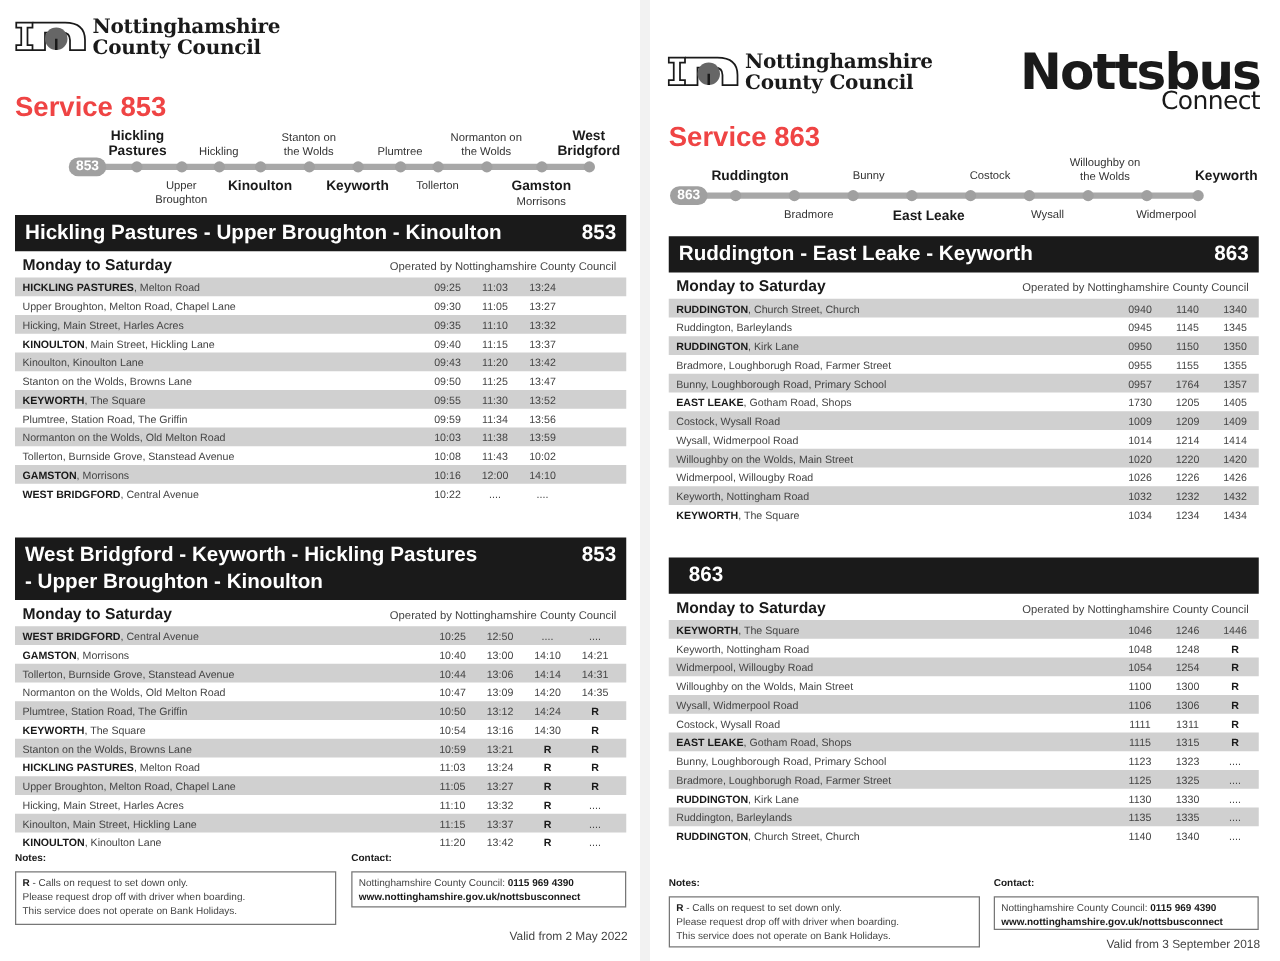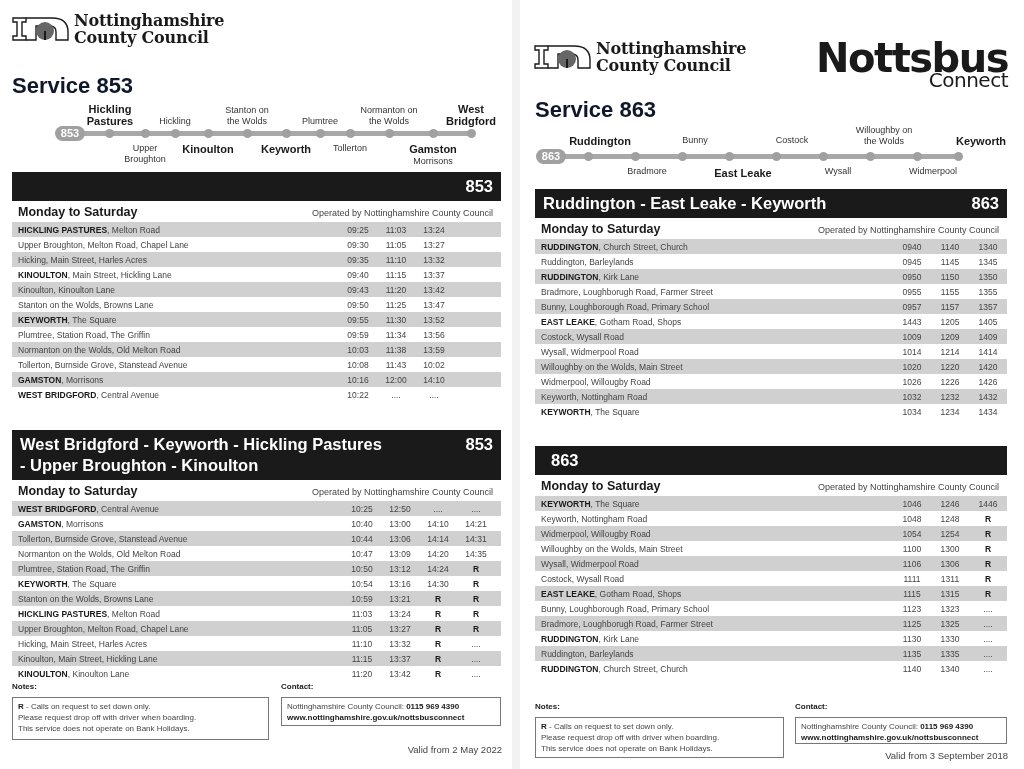--- a/index.html
+++ b/index.html
@@ -17,21 +17,21 @@
   .ncc-text { font-family: "DejaVu Serif", serif; font-weight: bold; font-size: 16px; line-height: 17px; margin-left: 4px; color: #1a1a1a; letter-spacing: -0.2px; }
 
   .nb-logo-left { position: absolute; left: 320px; top: 24px; font-size: 23px; letter-spacing: -0.5px; }
   .nb-logo-left .nb1 { color: #333; }
   .nb-logo-left .nb2 { color: #666; font-weight: bold; }
 
   .nb-logo-right { position: absolute; right: 16px; top: 38px; text-align: right; }
   .nb-logo-right .nb-big { font-family: "DejaVu Sans", sans-serif; font-weight: bold; font-size: 40px; line-height: 40px; letter-spacing: -1.5px; color: #1a1a1a; }
   .nb-logo-right .nb-small { font-family: "DejaVu Sans", sans-serif; font-size: 20px; line-height: 16px; color: #1a1a1a; margin-top: -6px; letter-spacing: -0.5px; }
 
-  .service-title { position: absolute; font-weight: bold; font-size: 22px; color: #0f172a; }
+  .service-title { position: absolute; font-weight: bold; font-size: 22px; color: #ef4444; }
 
   
   .route { position: absolute; }
   .route .line { position: absolute; height: 5px; background: #a8a8a8; border-radius: 3px; }
   .route .badge { position: absolute; background: #a0a0a0; color: #fff; font-weight: bold; font-size: 11px; border-radius: 9px; width: 30px; height: 15px; text-align: center; line-height: 15px; }
   .route .dot { position: absolute; width: 9px; height: 9px; border-radius: 50%; background: #a0a0a0; }
   .route .lbl { position: absolute; font-size: 9px; color: #333; text-align: center; line-height: 11px; white-space: nowrap; transform: translateX(-50%); }
   .route .lbl.major { font-weight: bold; font-size: 11px; color: #1a1a1a; line-height: 12px; }
   .route .lbl .sub { font-weight: normal; font-size: 9px; color: #333; display: block; }
 
@@ -103,20 +103,21 @@
     <div class="lbl" style="left:145px; top:43px;"><span>Upper</span><br><span>Broughton</span></div>
     <div class="lbl major" style="left:208px; top:43px;">Kinoulton</div>
     <div class="lbl major" style="left:286px; top:43px;">Keyworth</div>
     <div class="lbl" style="left:350px; top:43px;">Tollerton</div>
     <div class="lbl major" style="left:433px; top:43px;"><span>Gamston</span><span class="sub">Morrisons</span></div>
   </div>
 
   <div class="tt" style="left:12px; top:172px; width:489px;">
     <div class="tt-head">
       <div class="title">
+          <div>Hickling Pastures - Upper Broughton - Kinoulton</div>
         </div>
       <div class="num">853</div>
     </div>
     <div class="tt-sub">
       <span class="days">Monday to Saturday</span>
       <span class="op">Operated by Nottinghamshire County Council</span>
     </div>
     <div class="tt-rows" id="tt-l0">
         <div class="tt-row">
           <div class="stop"><b>HICKLING PASTURES</b><span>, Melton Road</span></div>
@@ -416,27 +417,27 @@
         <div class="tt-row">
           <div class="stop"><span>Bradmore, Loughborugh Road, Farmer Street</span></div>
           <div class="t" style="width: 38px;">0955</div>
           <div class="t" style="width: 38px;">1155</div>
           <div class="t" style="width: 38px;">1355</div>
           <div style="width: 0px;"></div>
         </div>
         <div class="tt-row">
           <div class="stop"><span>Bunny, Loughborough Road, Primary School</span></div>
           <div class="t" style="width: 38px;">0957</div>
-          <div class="t" style="width: 38px;">1157</div>
+          <div class="t" style="width: 38px;">1764</div>
           <div class="t" style="width: 38px;">1357</div>
           <div style="width: 0px;"></div>
         </div>
         <div class="tt-row">
           <div class="stop"><b>EAST LEAKE</b><span>, Gotham Road, Shops</span></div>
-          <div class="t" style="width: 38px;">1443</div>
+          <div class="t" style="width: 38px;">1730</div>
           <div class="t" style="width: 38px;">1205</div>
           <div class="t" style="width: 38px;">1405</div>
           <div style="width: 0px;"></div>
         </div>
         <div class="tt-row">
           <div class="stop"><span>Costock, Wysall Road</span></div>
           <div class="t" style="width: 38px;">1009</div>
           <div class="t" style="width: 38px;">1209</div>
           <div class="t" style="width: 38px;">1409</div>
           <div style="width: 0px;"></div>

